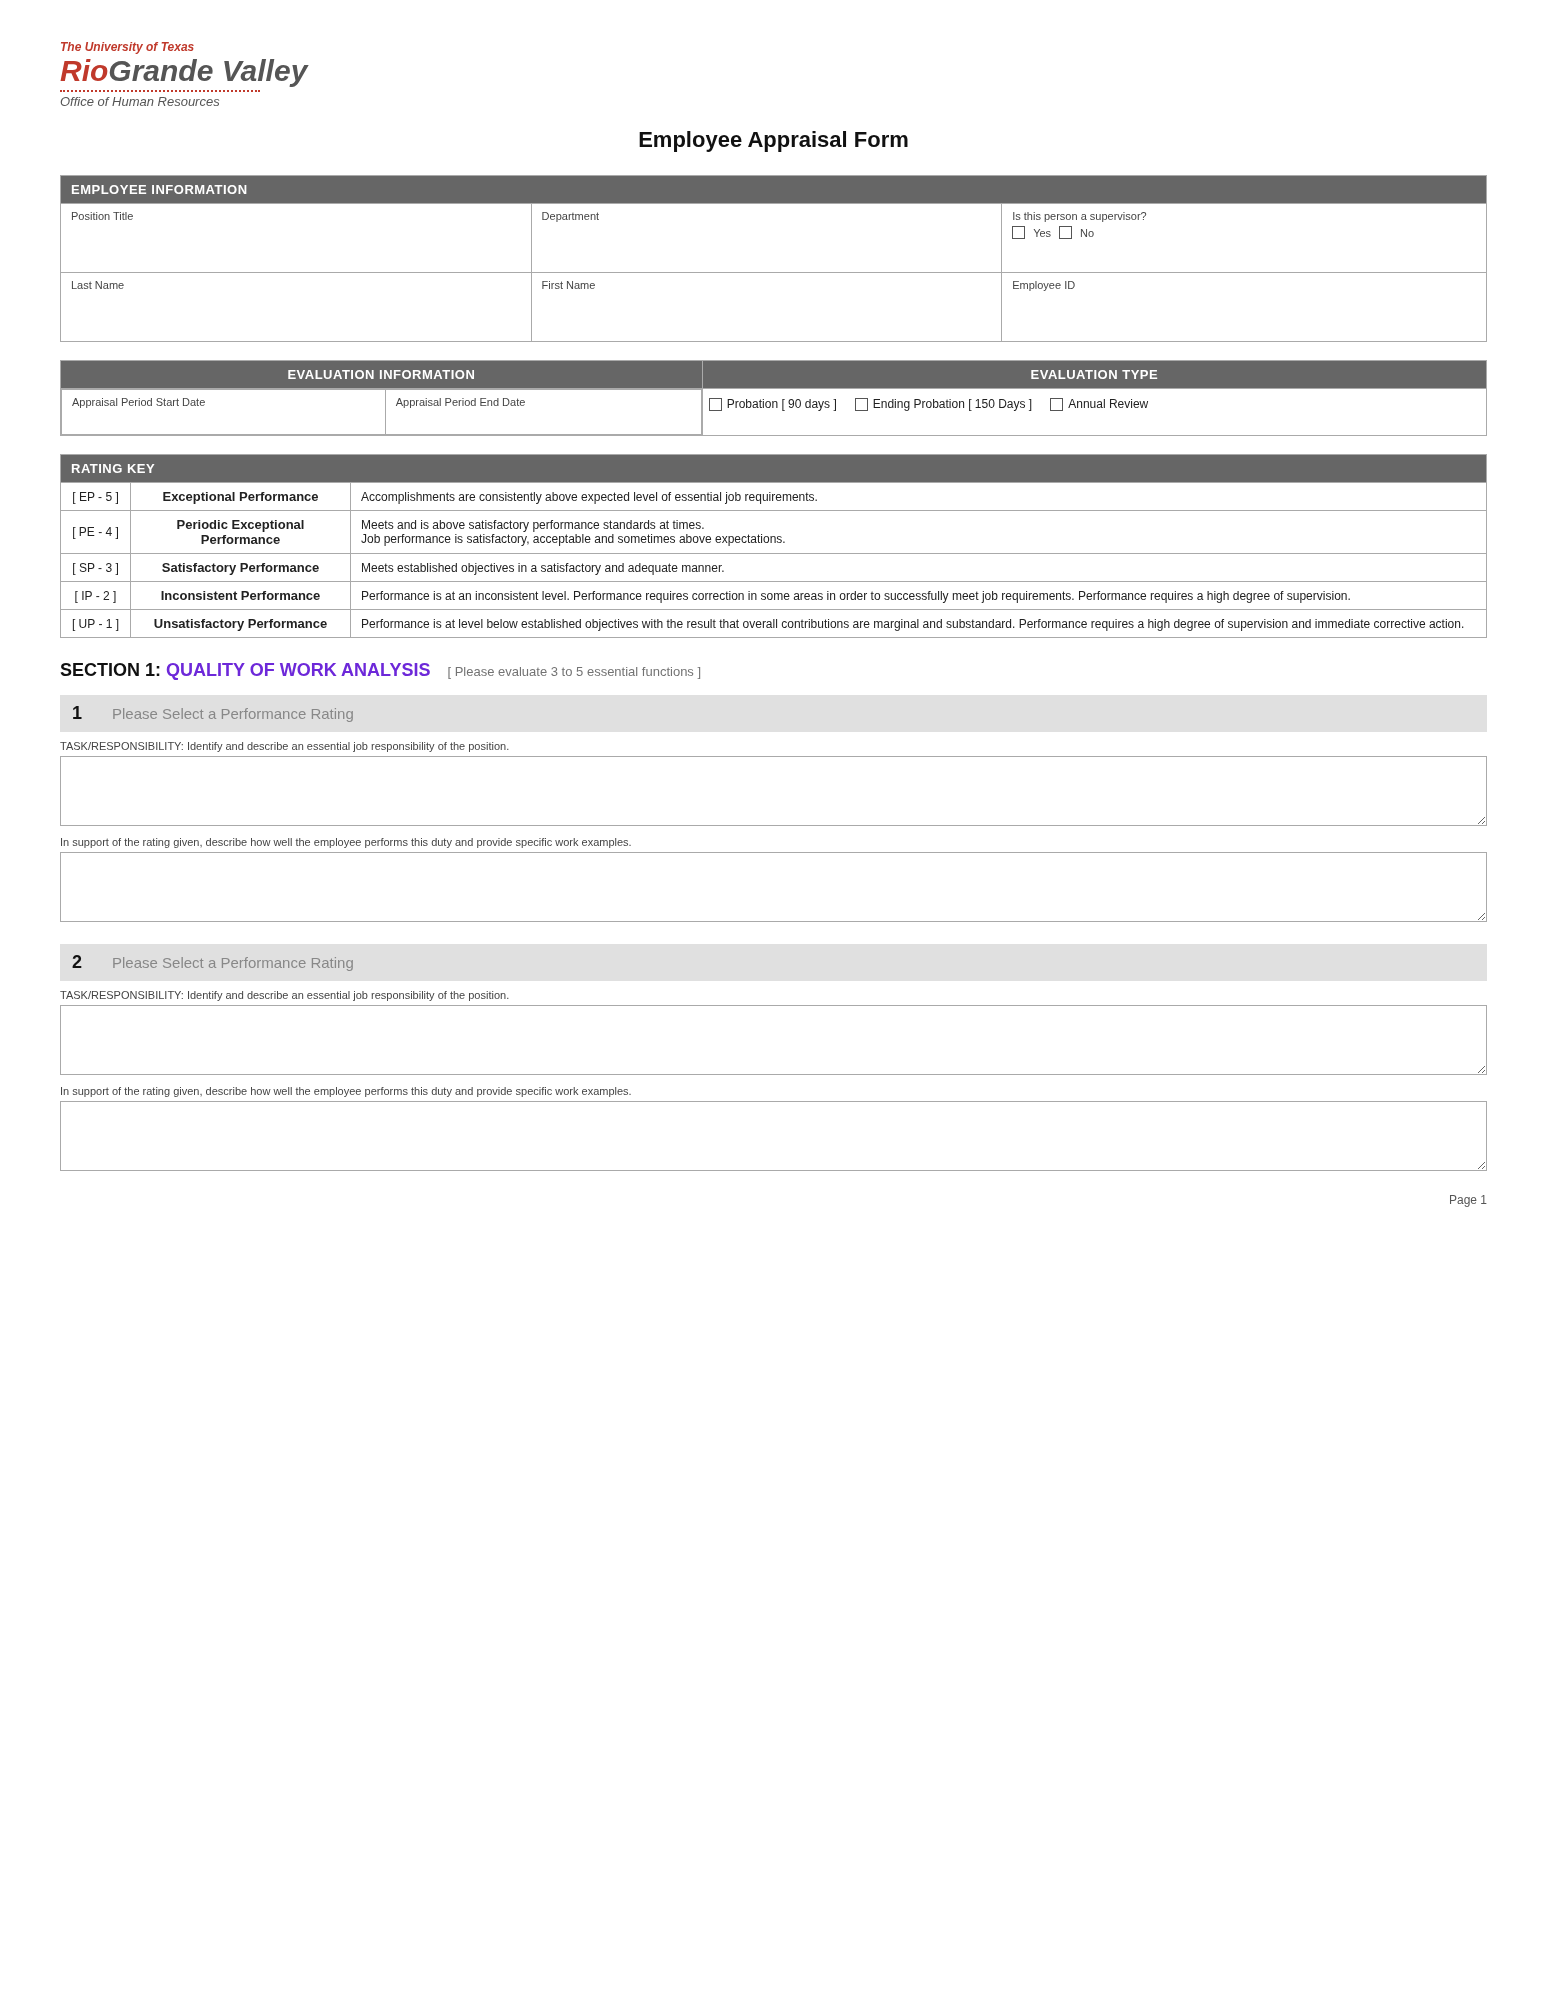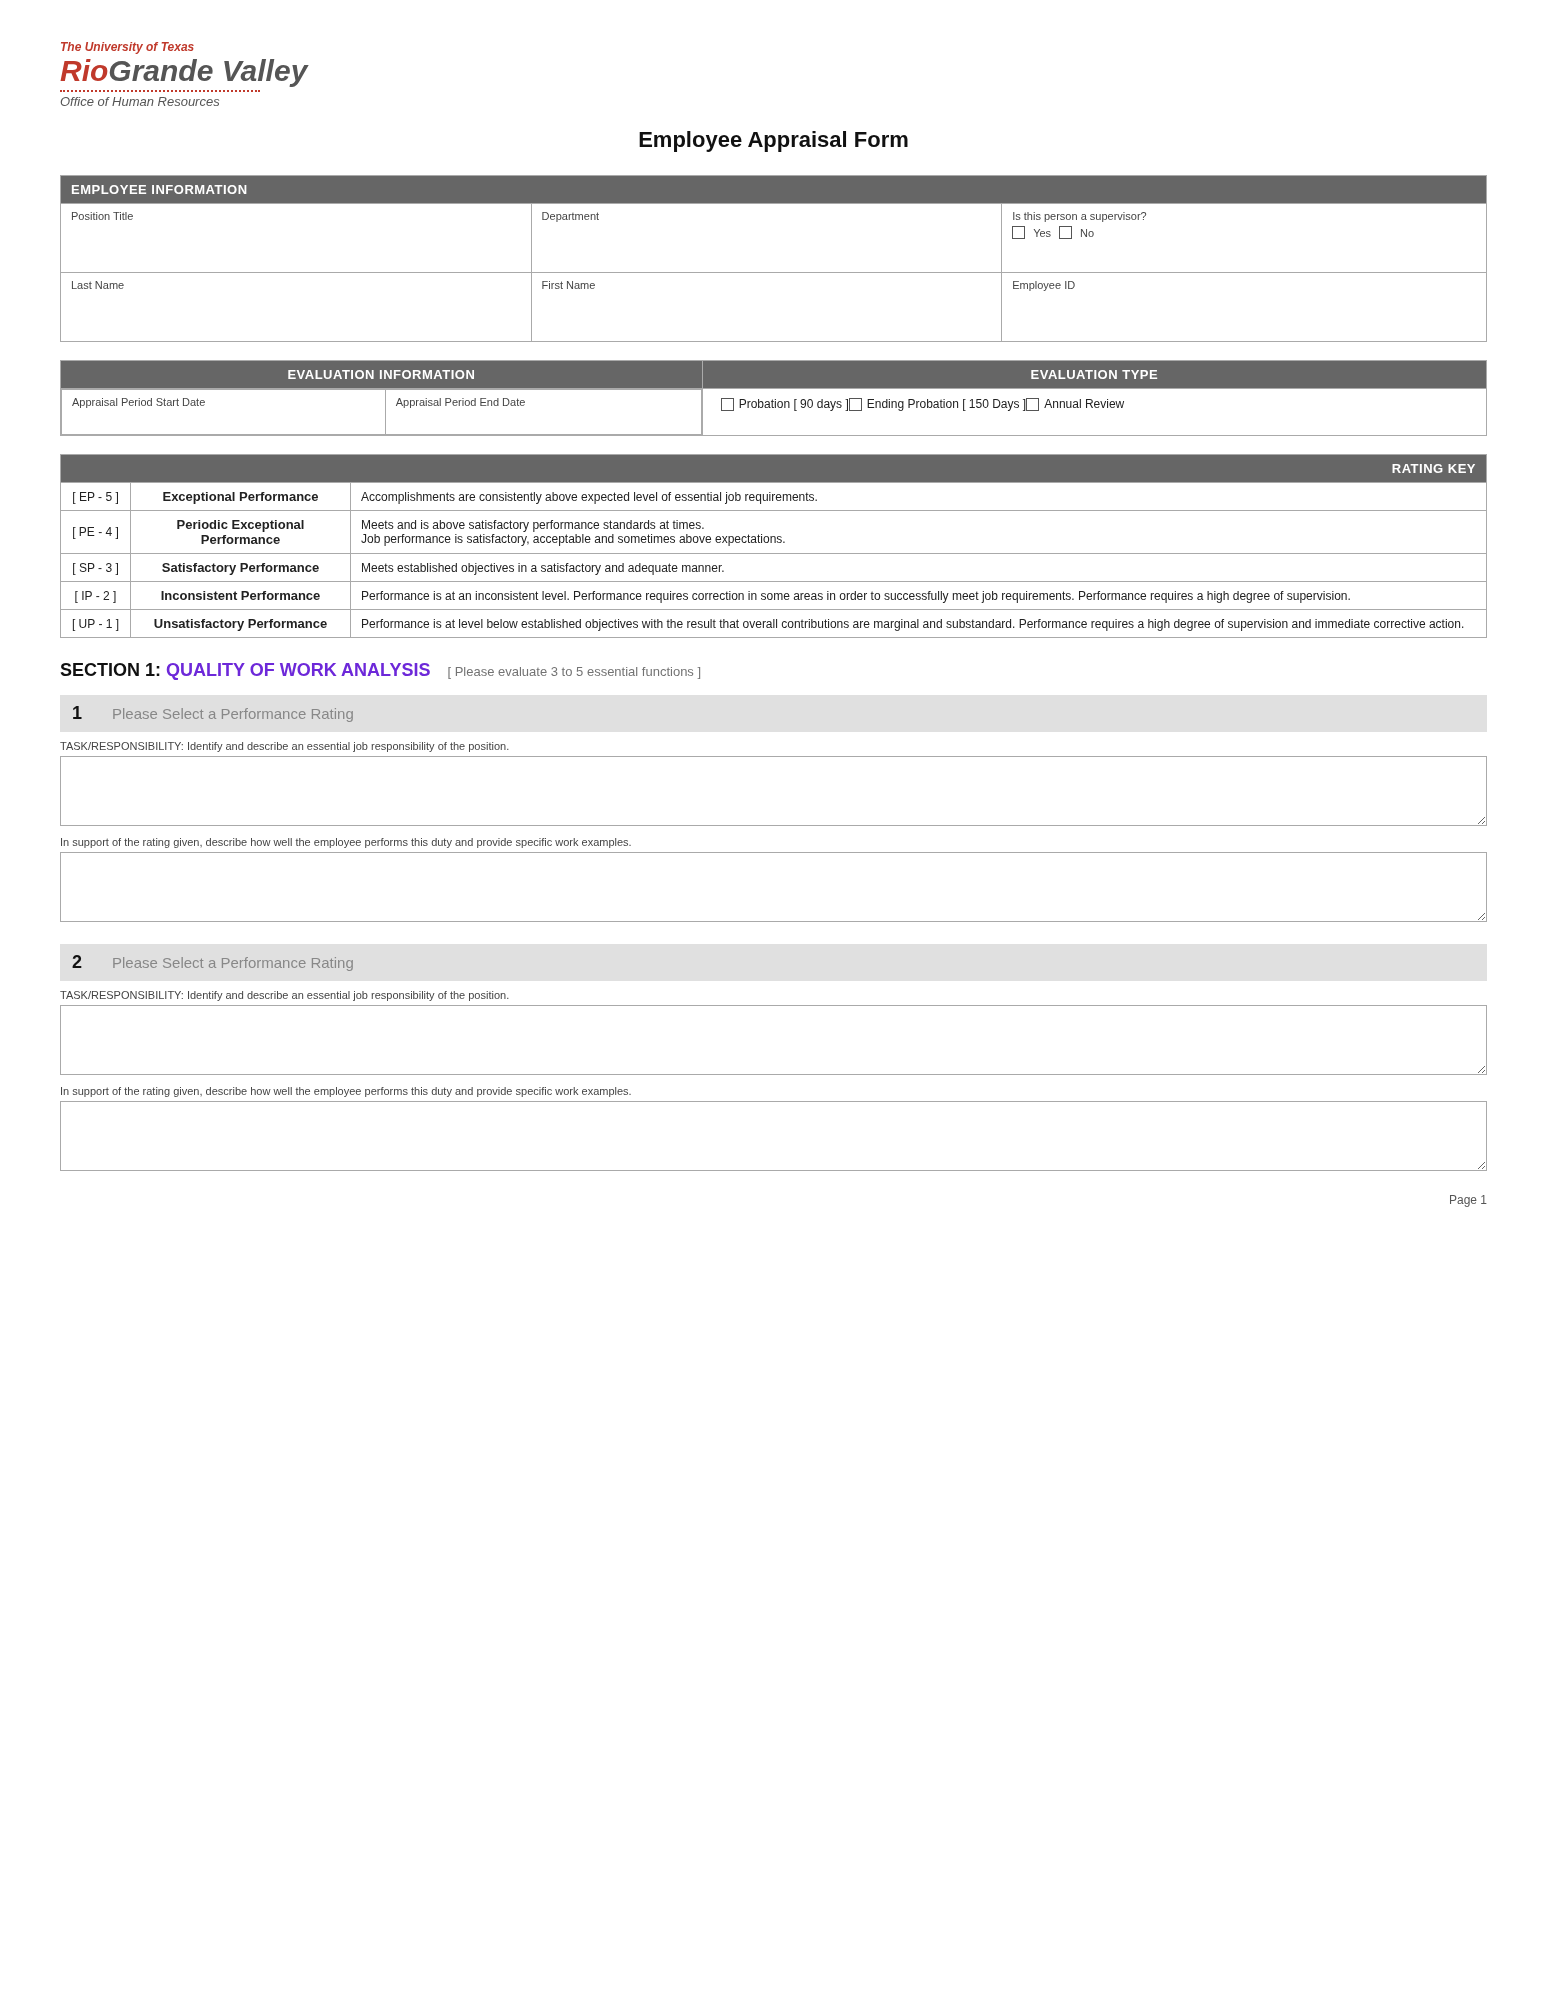--- a/index.html
+++ b/index.html
@@ -100,23 +100,24 @@
       border-collapse: collapse;
     }
     .eval-inner td {
       border: 1px solid #aaa;
       padding: 6px 10px;
       font-size: 11px;
       color: #444;
       min-height: 30px;
     }
     .eval-type-row {
-      padding: 8px 18px;
+      padding: 8px 6px;
       display: flex;
       align-items: flex-start;
+      gap: 18px;
     }
     .checkbox-item {
       display: flex;
       align-items: center;
       gap: 5px;
       font-size: 12px;
     }
     .checkbox-box {
       width: 13px;
       height: 13px;
@@ -325,21 +326,21 @@
           </span>
         </div>
       </td>
     </tr>
   </tbody>
 </table>
 
 <table class="rating-table">
   <thead>
     <tr>
-      <td colspan="3" class="section-header" style="text-align:right;">RATING KEY</td>
+      <td colspan="3" class="section-header" style="text-align:left;">RATING KEY</td>
     </tr>
   </thead>
   <tbody id="rating-key-body">
   <tr>
       <td class="rating-code">[ EP - 5 ]</td>
       <td class="rating-name">Exceptional Performance</td>
       <td class="rating-desc">Accomplishments are consistently above expected level of essential job requirements.</td>
     </tr>
       <tr>
       <td class="rating-code">[ PE - 4 ]</td>

